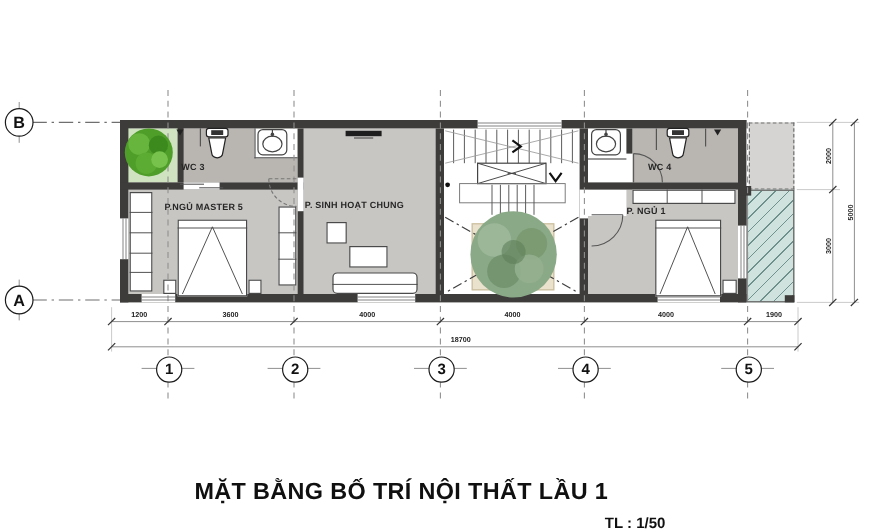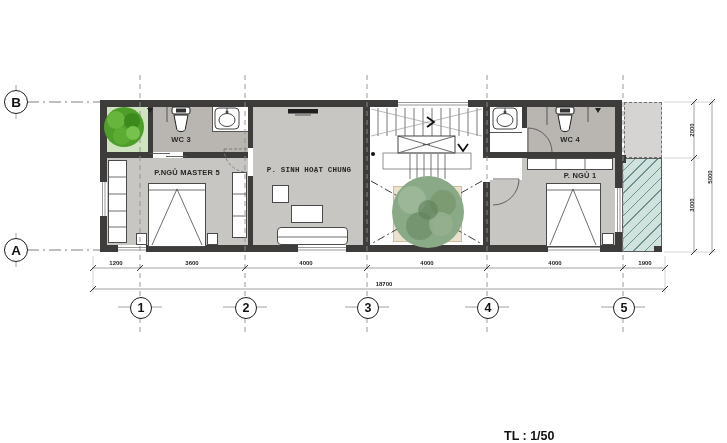--- a/index.html
+++ b/index.html
@@ -4,21 +4,21 @@
 <style>
   html,body{margin:0;padding:0;background:#fff;}
   .plan{position:relative;width:727px;height:443px;background:#ffffff;overflow:hidden;
         font-family:"Liberation Sans","DejaVu Sans",sans-serif;}
   .wall{position:absolute;background:#3d3c3a;}
   .fill-room{position:absolute;background:#c8c6c3;}
   .fill-wc{position:absolute;background:#b9b6b2;}
   .white{position:absolute;background:#ffffff;}
   .furn{position:absolute;background:#ffffff;border:1px solid #4a4a4a;box-sizing:border-box;}
   .room-label{position:absolute;z-index:30;font-size:7.5px;font-weight:bold;color:#272727;
-              text-align:center;letter-spacing:.2px;white-space:nowrap;}
+              text-align:left;letter-spacing:.2px;white-space:nowrap;}
   .dim-label{position:absolute;z-index:30;font-size:6px;font-weight:600;color:#222;
              transform:translateX(-50%);white-space:nowrap;}
   .dim-label-v{position:absolute;z-index:30;font-size:6px;font-weight:600;color:#222;
                transform:rotate(-90deg);transform-origin:center;white-space:nowrap;}
   .bubble{position:absolute;z-index:31;width:20px;height:20px;border:1.7px solid #1c1c1c;border-radius:50%;
           background:#fff;font-size:12.5px;font-weight:bold;color:#111;display:flex;
           align-items:center;justify-content:center;}
   .bubble-lg{width:22px;height:22px;font-size:13.5px;}
   .slab{position:absolute;left:624px;top:102px;width:38px;height:56px;background:#d5d4d2;
         border:1.5px dashed #6f6f6f;box-sizing:border-box;}
@@ -295,21 +295,21 @@
       <line x1="691" y1="105" x2="697" y2="99"></line>
         <line x1="691" y1="161" x2="697" y2="155"></line>
       <line x1="691" y1="255" x2="697" y2="249"></line>
       <line x1="709" y1="105" x2="715" y2="99"></line>
         <line x1="709" y1="255" x2="715" y2="249"></line>
     </g>
   </svg>
 
   <div class="room-label" style="left:151px;top:135px;width:60px;">WC 3</div>
   <div class="room-label" style="left:137px;top:168px;width:100px;">P.NGỦ MASTER 5</div>
-  <div class="room-label" style="left:254px;top:166px;width:110px;font-family:Liberation Mono, monospace;">P. SINH HOẠT CHUNG</div>
+  <div class="room-label" style="left:254px;top:166px;width:110px;">P. SINH HOẠT CHUNG</div>
   <div class="room-label" style="left:540px;top:135px;width:60px;">WC 4</div>
   <div class="room-label" style="left:522px;top:171px;width:116px;">P. NGỦ 1</div>
 
   <div class="dim-label" style="left:116px;top:260px;">1200</div>
   <div class="dim-label" style="left:192px;top:260px;">3600</div>
   <div class="dim-label" style="left:306px;top:260px;">4000</div>
   <div class="dim-label" style="left:427px;top:260px;">4000</div>
   <div class="dim-label" style="left:555px;top:260px;">4000</div>
   <div class="dim-label" style="left:645px;top:260px;">1900</div>
   <div class="dim-label" style="left:384px;top:281px;">18700</div>
@@ -318,15 +318,16 @@
   <div class="dim-label-v" style="left:703px;top:174px;">5000</div>
 
   <div class="bubble bubble-lg" style="left:4px;top:90px;">B</div>
   <div class="bubble bubble-lg" style="left:4px;top:238px;">A</div>
   <div class="bubble" style="left:130px;top:297px;">1</div>
   <div class="bubble" style="left:235px;top:297px;">2</div>
   <div class="bubble" style="left:357px;top:297px;">3</div>
   <div class="bubble" style="left:477px;top:297px;">4</div>
   <div class="bubble" style="left:613px;top:297px;">5</div>
 
+  <div class="title-main">MẶT BẰNG BỐ TRÍ NỘI THẤT LẦU 1</div>
   <div class="title-scale">TL : 1/50</div>
 
 </div>
 
 </body></html>

